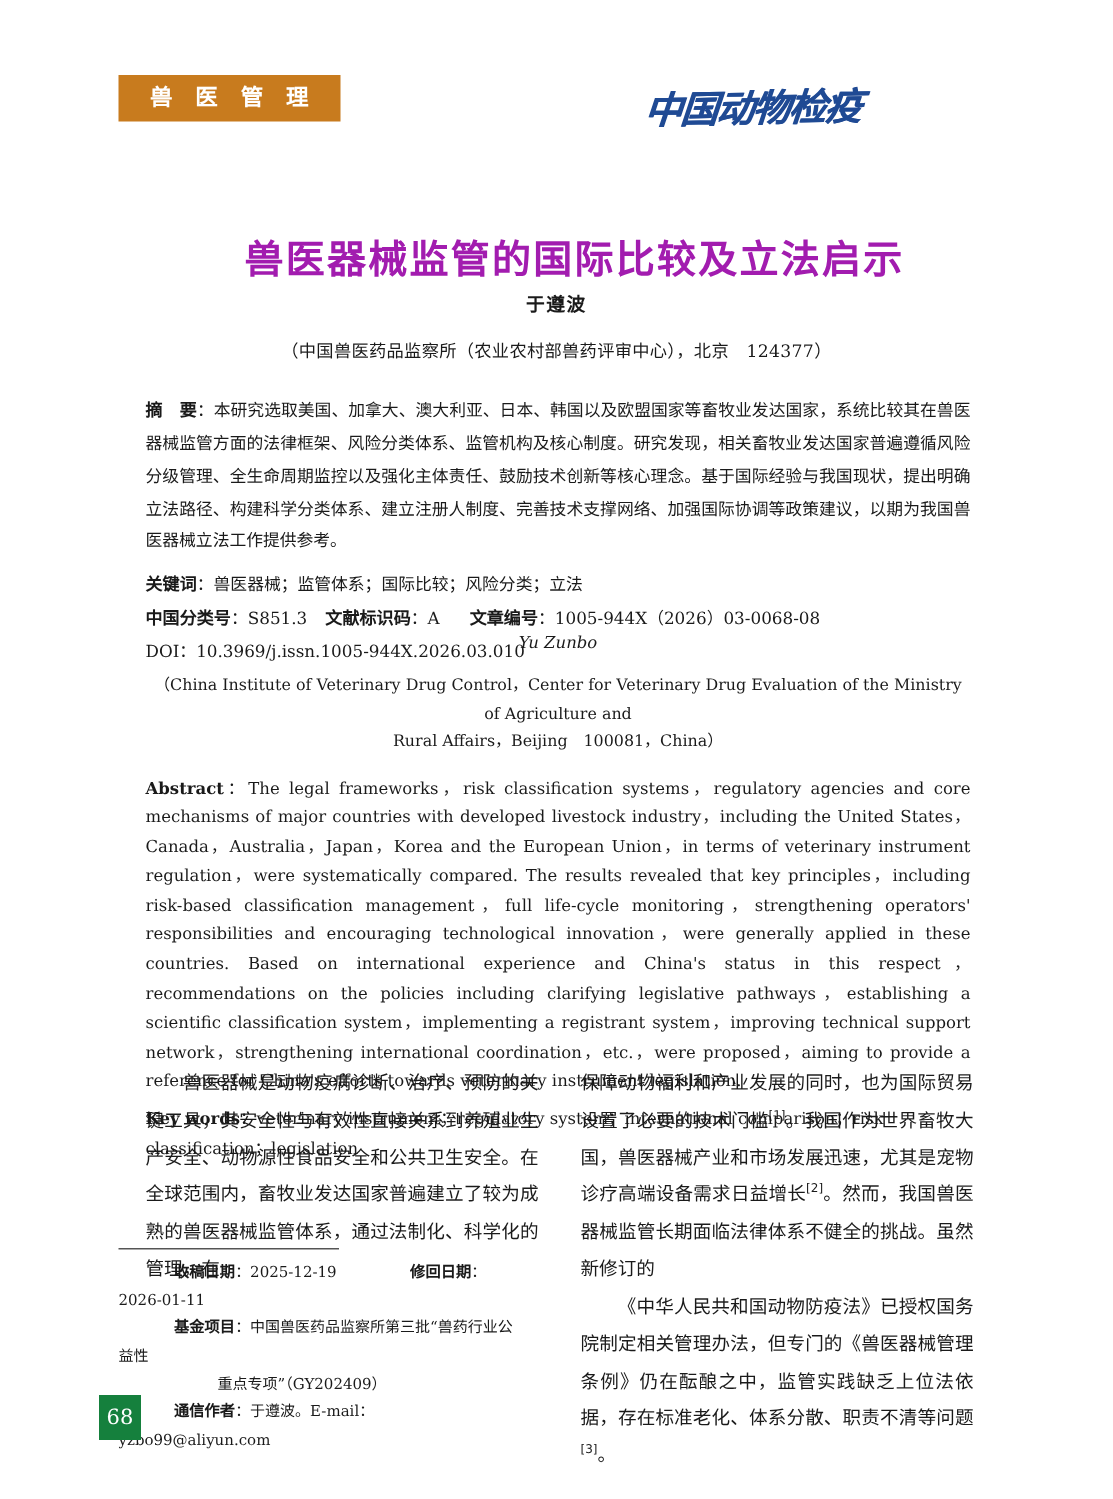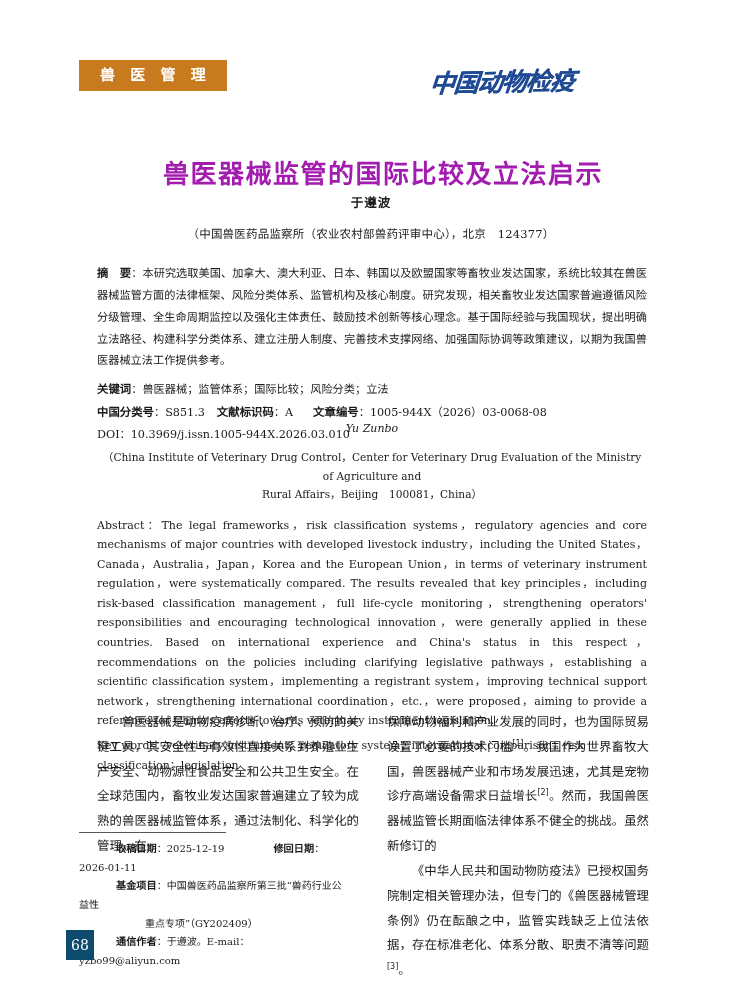--- a/index.html
+++ b/index.html
@@ -21,21 +21,21 @@
     position: relative;
     width: 742px;
     height: 999px;
     box-sizing: border-box;
   }
 
   
   .masthead {
     position: absolute;
     left: 0;
-    top: 60px;
+    top: 50px;
     width: 626px;
     height: 40px;
     text-decoration: underline;
   }
   .section-badge {
     position: absolute;
     left: 79px;
     top: 0;
     background: #c87b1e;
     color: #ffffff;
@@ -162,21 +162,21 @@
   .en-abstract {
     margin-top: 12px;
     font-family: "DejaVu Serif", "Liberation Serif", serif;
     font-size: 11px;
     line-height: 1.78;
     text-align: justify;
     color: #1a1a1a;
   }
   .en-abstract b, .en-kw b {
     font-family: "DejaVu Serif", "Liberation Serif", serif;
-    font-weight: normal;
+    font-weight: bold;
   }
   .en-kw {
     margin-top: 5px;
     font-family: "DejaVu Serif", "Liberation Serif", serif;
     font-size: 11px;
     line-height: 1.78;
     color: #1a1a1a;
   }
 
   
@@ -240,21 +240,21 @@
     padding-left: 66px;
   }
 
   
   .page-number {
     position: absolute;
     left: 66px;
     top: 930px;
     width: 28px;
     height: 30px;
-    background: #0c4a6e;
+    background: #15803d;
     color: #ffffff;
     font-family: "DejaVu Serif", "Liberation Serif", serif;
     font-size: 14px;
     display: flex;
     align-items: center;
     justify-content: center;
   }
 </style>
 </head>
 <body>

